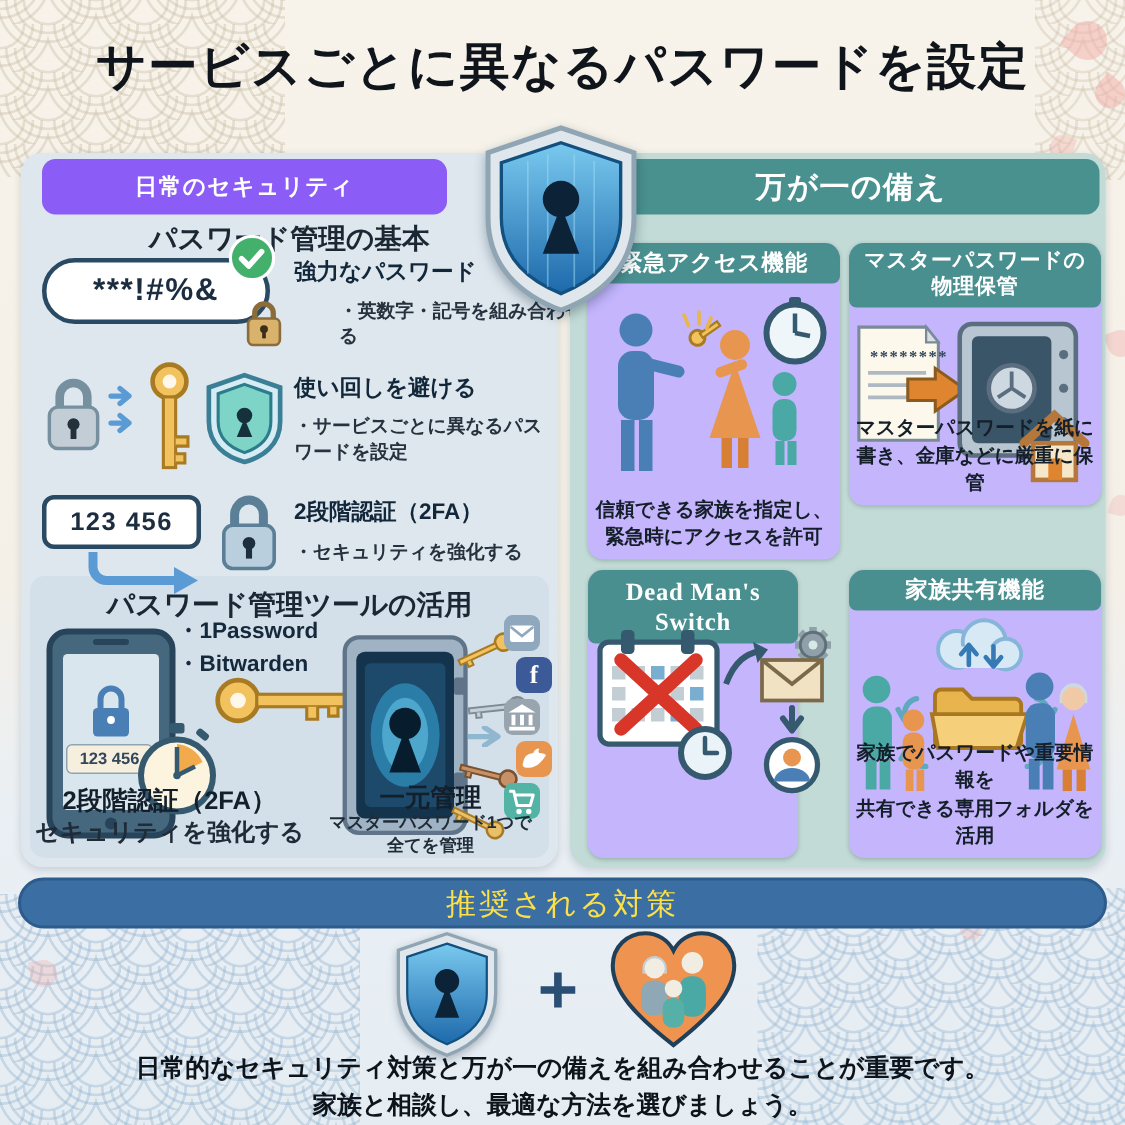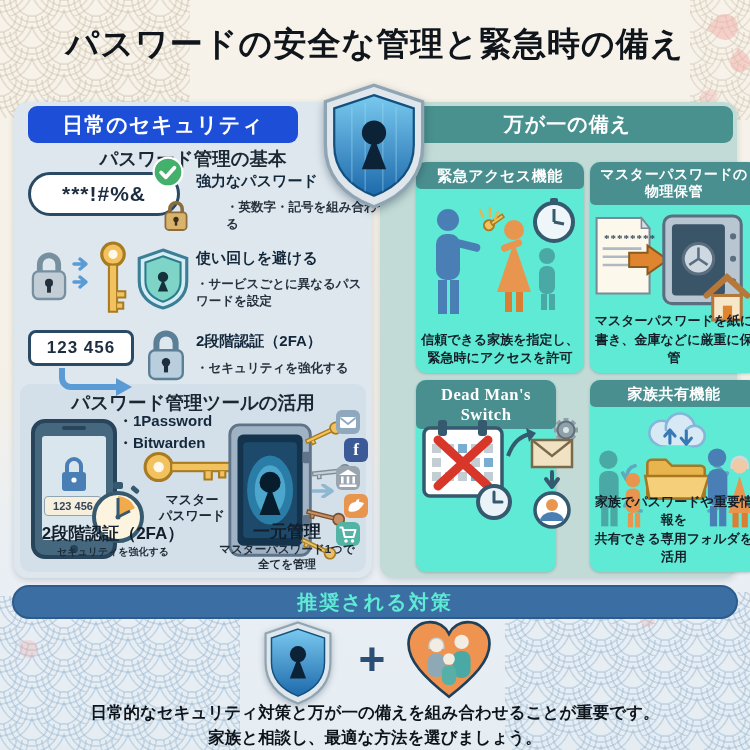--- a/index.html
+++ b/index.html
@@ -30,22 +30,22 @@
 
   .title{
     left:0; right:0; top:22px; text-align:center;
     font-size:33px; font-weight:800; letter-spacing:1px; color:#10151c;
   }
 
   
   .panel-left{ left:14px; top:102px; width:358px; height:476px; background:#dee7ee; border-radius:14px; box-shadow:0 2px 6px rgba(40,60,80,.18); }
   .panel-right{ left:380px; top:102px; width:357px; height:476px; background:#c2dbd6; border-radius:14px; box-shadow:0 2px 6px rgba(40,60,80,.18);font-family:Liberation Serif, serif; }
   .lp-header{
-    position:absolute; left:14px; top:4px; width:270px; height:37px; background:#1d4ed8; border-radius:9px;
-    color:#fff; font-size:21px; font-weight:800; display:flex; align-items:center; justify-content:center; letter-spacing:1px;
+    position:absolute; left:14px; top:4px; width:270px; height:37px; background:#8b5cf6; border-radius:9px;
+    color:#fff; font-size:15px; font-weight:800; display:flex; align-items:center; justify-content:center; letter-spacing:1px;
   }
   .rp-header{
     position:absolute; left:22px; top:4px; right:4px; height:37px; background:#49918f; border-radius:9px;
     color:#fff; font-size:20px; font-weight:800; display:flex; align-items:center; justify-content:center; letter-spacing:1px;
   }
   .center-shield{ left:316px; top:83px; width:116px; height:126px; z-index:6; filter:drop-shadow(0 3px 4px rgba(20,40,60,.35)); }
 
   
   .lp-tools-bg{ position:absolute; left:6px; top:282px; right:6px; bottom:6px; background:#d3dfe9; border-radius:10px; }
   .lp-sec-title{ position:absolute; left:0; width:100%; text-align:center; font-size:18.5px; font-weight:800; color:#1b2733; }
@@ -68,32 +68,32 @@
     display:flex; align-items:center; justify-content:center; font-size:11px; font-weight:800; color:#33465a;
   }
   .master-label{ position:absolute; left:126px; top:390px; width:104px; text-align:center; font-size:13px; font-weight:800; line-height:1.25; color:#1b2733; }
   .cap-title{ position:absolute; text-align:center; font-size:17px; font-weight:800; color:#131f2b; }
   .cap-sub{ position:absolute; text-align:center; font-weight:700; color:#1f2b37; }
   .svc{ position:absolute; width:24px; height:24px; border-radius:6px; display:flex; align-items:center; justify-content:center; }
   .svc svg{ width:24px; height:24px; }
   .fb-letter{ color:#fff; font-size:17px; font-weight:800; font-family:"Liberation Serif","DejaVu Serif",serif; }
 
   
-  .card{ position:absolute; background:#5eead4; border-radius:10px; box-shadow:0 1px 3px rgba(30,60,60,.25);margin-left:24px; }
+  .card{ position:absolute; background:#c4b5fd; border-radius:10px; box-shadow:0 1px 3px rgba(30,60,60,.25); }
   .card-header{
     position:absolute; left:0; top:0; right:0; background:#4a8f8f; border-radius:10px 10px 5px 5px; color:#fff;
     font-weight:800; text-align:center; padding:5px 2px 4px; font-size:15px; line-height:1.2; letter-spacing:.5px;
   }
   .card-caption{ position:absolute; left:3px; right:3px; bottom:6px; text-align:center; font-size:13px; font-weight:800; color:#141f29; line-height:1.4; }
   .paper-stars{ position:absolute; font-size:11px; font-weight:800; letter-spacing:1px; color:#33465a; }
 
   
   .banner{
     left:12px; top:585px; width:726px; height:34px; background:#3b6fa3; border:2px solid #2d5c8c; border-radius:17px;
-    color:#5eead4; font-size:20px; font-weight:700; display:flex; align-items:center; justify-content:center; letter-spacing:2px;
+    color:#fde047; font-size:20px; font-weight:400; display:flex; align-items:center; justify-content:center; letter-spacing:2px;
   }
   .plus-sign{ left:342px; top:632px; width:60px; text-align:center; font-size:46px; font-weight:800; color:#2b4f74; }
   .footer-msg{ left:0; right:0; top:700px; text-align:center; font-size:16.5px; font-weight:800; color:#0e141b; line-height:1.5; }
 </style>
 </head>
 <body>
 
 <div class="page">
 
   <div class="seigaiha sg-tl"></div>
@@ -102,21 +102,21 @@
   <div class="seigaiha sg-r"></div>
   <div class="petal" style="left:712px;top:14px;width:26px;height:26px;transform:rotate(40deg);"></div>
   <div class="petal" style="left:730px;top:52px;width:20px;height:20px;transform:rotate(130deg);"></div>
   <div class="petal" style="left:700px;top:90px;width:16px;height:16px;transform:rotate(200deg);opacity:.7;"></div>
   <div class="petal" style="left:738px;top:220px;width:18px;height:18px;transform:rotate(70deg);opacity:.8;"></div>
   <div class="petal" style="left:740px;top:330px;width:14px;height:14px;transform:rotate(15deg);opacity:.6;"></div>
   <div class="petal" style="left:20px;top:640px;width:18px;height:18px;transform:rotate(80deg);opacity:.65;"></div>
   <div class="petal" style="left:120px;top:605px;width:14px;height:14px;transform:rotate(160deg);opacity:.6;"></div>
   <div class="petal" style="left:640px;top:612px;width:15px;height:15px;transform:rotate(110deg);opacity:.6;"></div>
 
-  <div class="abs title">パスワードの安全な管理と緊急時の備え</div>
+  <div class="abs title">サービスごとに異なるパスワードを設定</div>
 
   <div class="abs panel-left">
     <div class="lp-tools-bg"></div>
     <div class="lp-header">日常のセキュリティ</div>
     <div class="lp-sec-title t-basics">パスワード管理の基本</div>
 
     <div class="pill">***!#%&amp;</div>
     <svg class="abs" style="left:138px;top:54px;width:32px;height:32px;" viewBox="0 0 30 30">
       <circle cx="15" cy="15" r="13.5" fill="#43b06c" stroke="#fff" stroke-width="2"></circle>
       <path d="M8.5 15.5 l4.5 4.5 8-9" stroke="#fff" stroke-width="3.5" fill="none" stroke-linecap="round" stroke-linejoin="round"></path>
@@ -193,22 +193,20 @@
       <line x1="30" y1="37" x2="42" y2="31" stroke="#35596e" stroke-width="3"></line>
       <circle cx="30" cy="37" r="2.5" fill="#35596e"></circle>
     </svg>
 
     <svg class="abs" style="left:128px;top:344px;width:100px;height:42px;" viewBox="0 0 96 40">
       <circle cx="16" cy="20" r="13" fill="#f2c25e" stroke="#a87b22" stroke-width="3"></circle>
       <circle cx="16" cy="20" r="5" fill="#fff8ea"></circle>
       <rect x="28" y="16" width="62" height="8" fill="#f2c25e" stroke="#a87b22" stroke-width="2"></rect>
       <path d="M60 24 v8 h7 v-8 M74 24 v6 h6 v-6" fill="#f2c25e" stroke="#a87b22" stroke-width="2"></path>
     </svg>
-    <div class="master-label pre">マスター
-パスワード</div>
     <svg class="abs" style="left:212px;top:316px;width:92px;height:146px;" viewBox="0 0 96 150">
       <rect x="4" y="6" width="84" height="136" rx="10" fill="#9fb3c4" stroke="#5f7488" stroke-width="3"></rect>
       <rect x="12" y="16" width="68" height="116" rx="6" fill="#14344e"></rect>
       <rect x="18" y="24" width="56" height="100" rx="4" fill="#1d4a6b"></rect>
       <ellipse cx="46" cy="74" rx="24" ry="36" fill="#35a8d8" opacity=".55"></ellipse>
       <ellipse cx="46" cy="74" rx="16" ry="26" fill="#6fd0ef" opacity=".5"></ellipse>
       <circle cx="46" cy="66" r="11" fill="#071c2c"></circle>
       <path d="M46 70 L57 100 H35 Z" fill="#071c2c"></path>
       <rect x="80" y="34" width="8" height="12" rx="2" fill="#5f7488"></rect>
       <rect x="80" y="100" width="8" height="12" rx="2" fill="#5f7488"></rect>
@@ -262,21 +260,21 @@
     </div>
     <div class="svc" style="left:322px;top:420px;background:#53b3a4;">
       <svg viewBox="0 0 24 24">
           <path d="M3.5 5.5 h3 l2.2 9.5 h8.8 l2-7 H7.5" stroke="#fff" stroke-width="2" fill="none" stroke-linejoin="round"></path>
           <circle cx="10" cy="19" r="1.8" fill="#fff"></circle>
           <circle cx="16.5" cy="19" r="1.8" fill="#fff"></circle>
         </svg>
     </div>
 
     <div class="cap-title" style="left:6px;top:420px;width:186px;">2段階認証（2FA）</div>
-    <div class="cap-sub" style="left:6px;top:443px;width:186px;font-size:10px;">セキュリティを強化する</div>
+    <div class="cap-sub" style="left:6px;top:443px;width:186px;font-size:16px;">セキュリティを強化する</div>
     <div class="cap-title" style="left:198px;top:418px;width:150px;">一元管理</div>
     <div class="cap-sub pre" style="left:196px;top:440px;width:154px;font-size:11.5px;line-height:1.3;">マスターパスワード1つで
 全てを管理</div>
   </div>
 
   <div class="abs panel-right">
     <div class="rp-header">万が一の備え</div>
 
     <div class="card" style="left:12px;top:60px;width:168px;height:211px;">
       <div class="card-header">緊急アクセス機能</div>
@@ -302,21 +300,21 @@
         <rect x="96" y="96" width="7" height="20" fill="#d77f35"></rect>
         <circle cx="127" cy="60" r="8" fill="#4aa9a4"></circle>
         <rect x="119" y="70" width="16" height="28" rx="7" fill="#4aa9a4"></rect>
         <rect x="121" y="98" width="6" height="16" fill="#4aa9a4"></rect>
         <rect x="129" y="98" width="6" height="16" fill="#4aa9a4"></rect>
       </svg>
       <div class="card-caption pre">信頼できる家族を指定し、
 緊急時にアクセスを許可</div>
     </div>
 
-    <div class="card" style="left:186px;top:60px;width:168px;height:211px;">
+    <div class="card" style="left:186px;top:60px;width:168px;height:175px;">
       <div class="card-header pre" style="font-size:14px;">マスターパスワードの
 物理保管</div>
       <svg class="abs" style="left:4px;top:52px;width:160px;height:110px;" viewBox="0 0 156 108">
         <path d="M2 4 h44 l8 10 v64 h-52 z" fill="#fdf8ec" stroke="#7a8a98" stroke-width="2"></path>
         <path d="M46 4 l8 10 h-8 z" fill="#d8dee4" stroke="#7a8a98" stroke-width="1.5"></path>
         <line x1="8" y1="34" x2="46" y2="34" stroke="#aeb9c2" stroke-width="2.5"></line>
         <line x1="8" y1="42" x2="46" y2="42" stroke="#aeb9c2" stroke-width="2.5"></line>
         <line x1="8" y1="50" x2="40" y2="50" stroke="#aeb9c2" stroke-width="2.5"></line>
         <path d="M34 38 h18 v-7 l20 14 -20 14 v-7 h-18 z" fill="#e0852f" stroke="#8a5a1f" stroke-width="2"></path>
         <rect x="68" y="2" width="76" height="86" rx="8" fill="#b7c6d1" stroke="#5a6e80" stroke-width="3"></rect>

